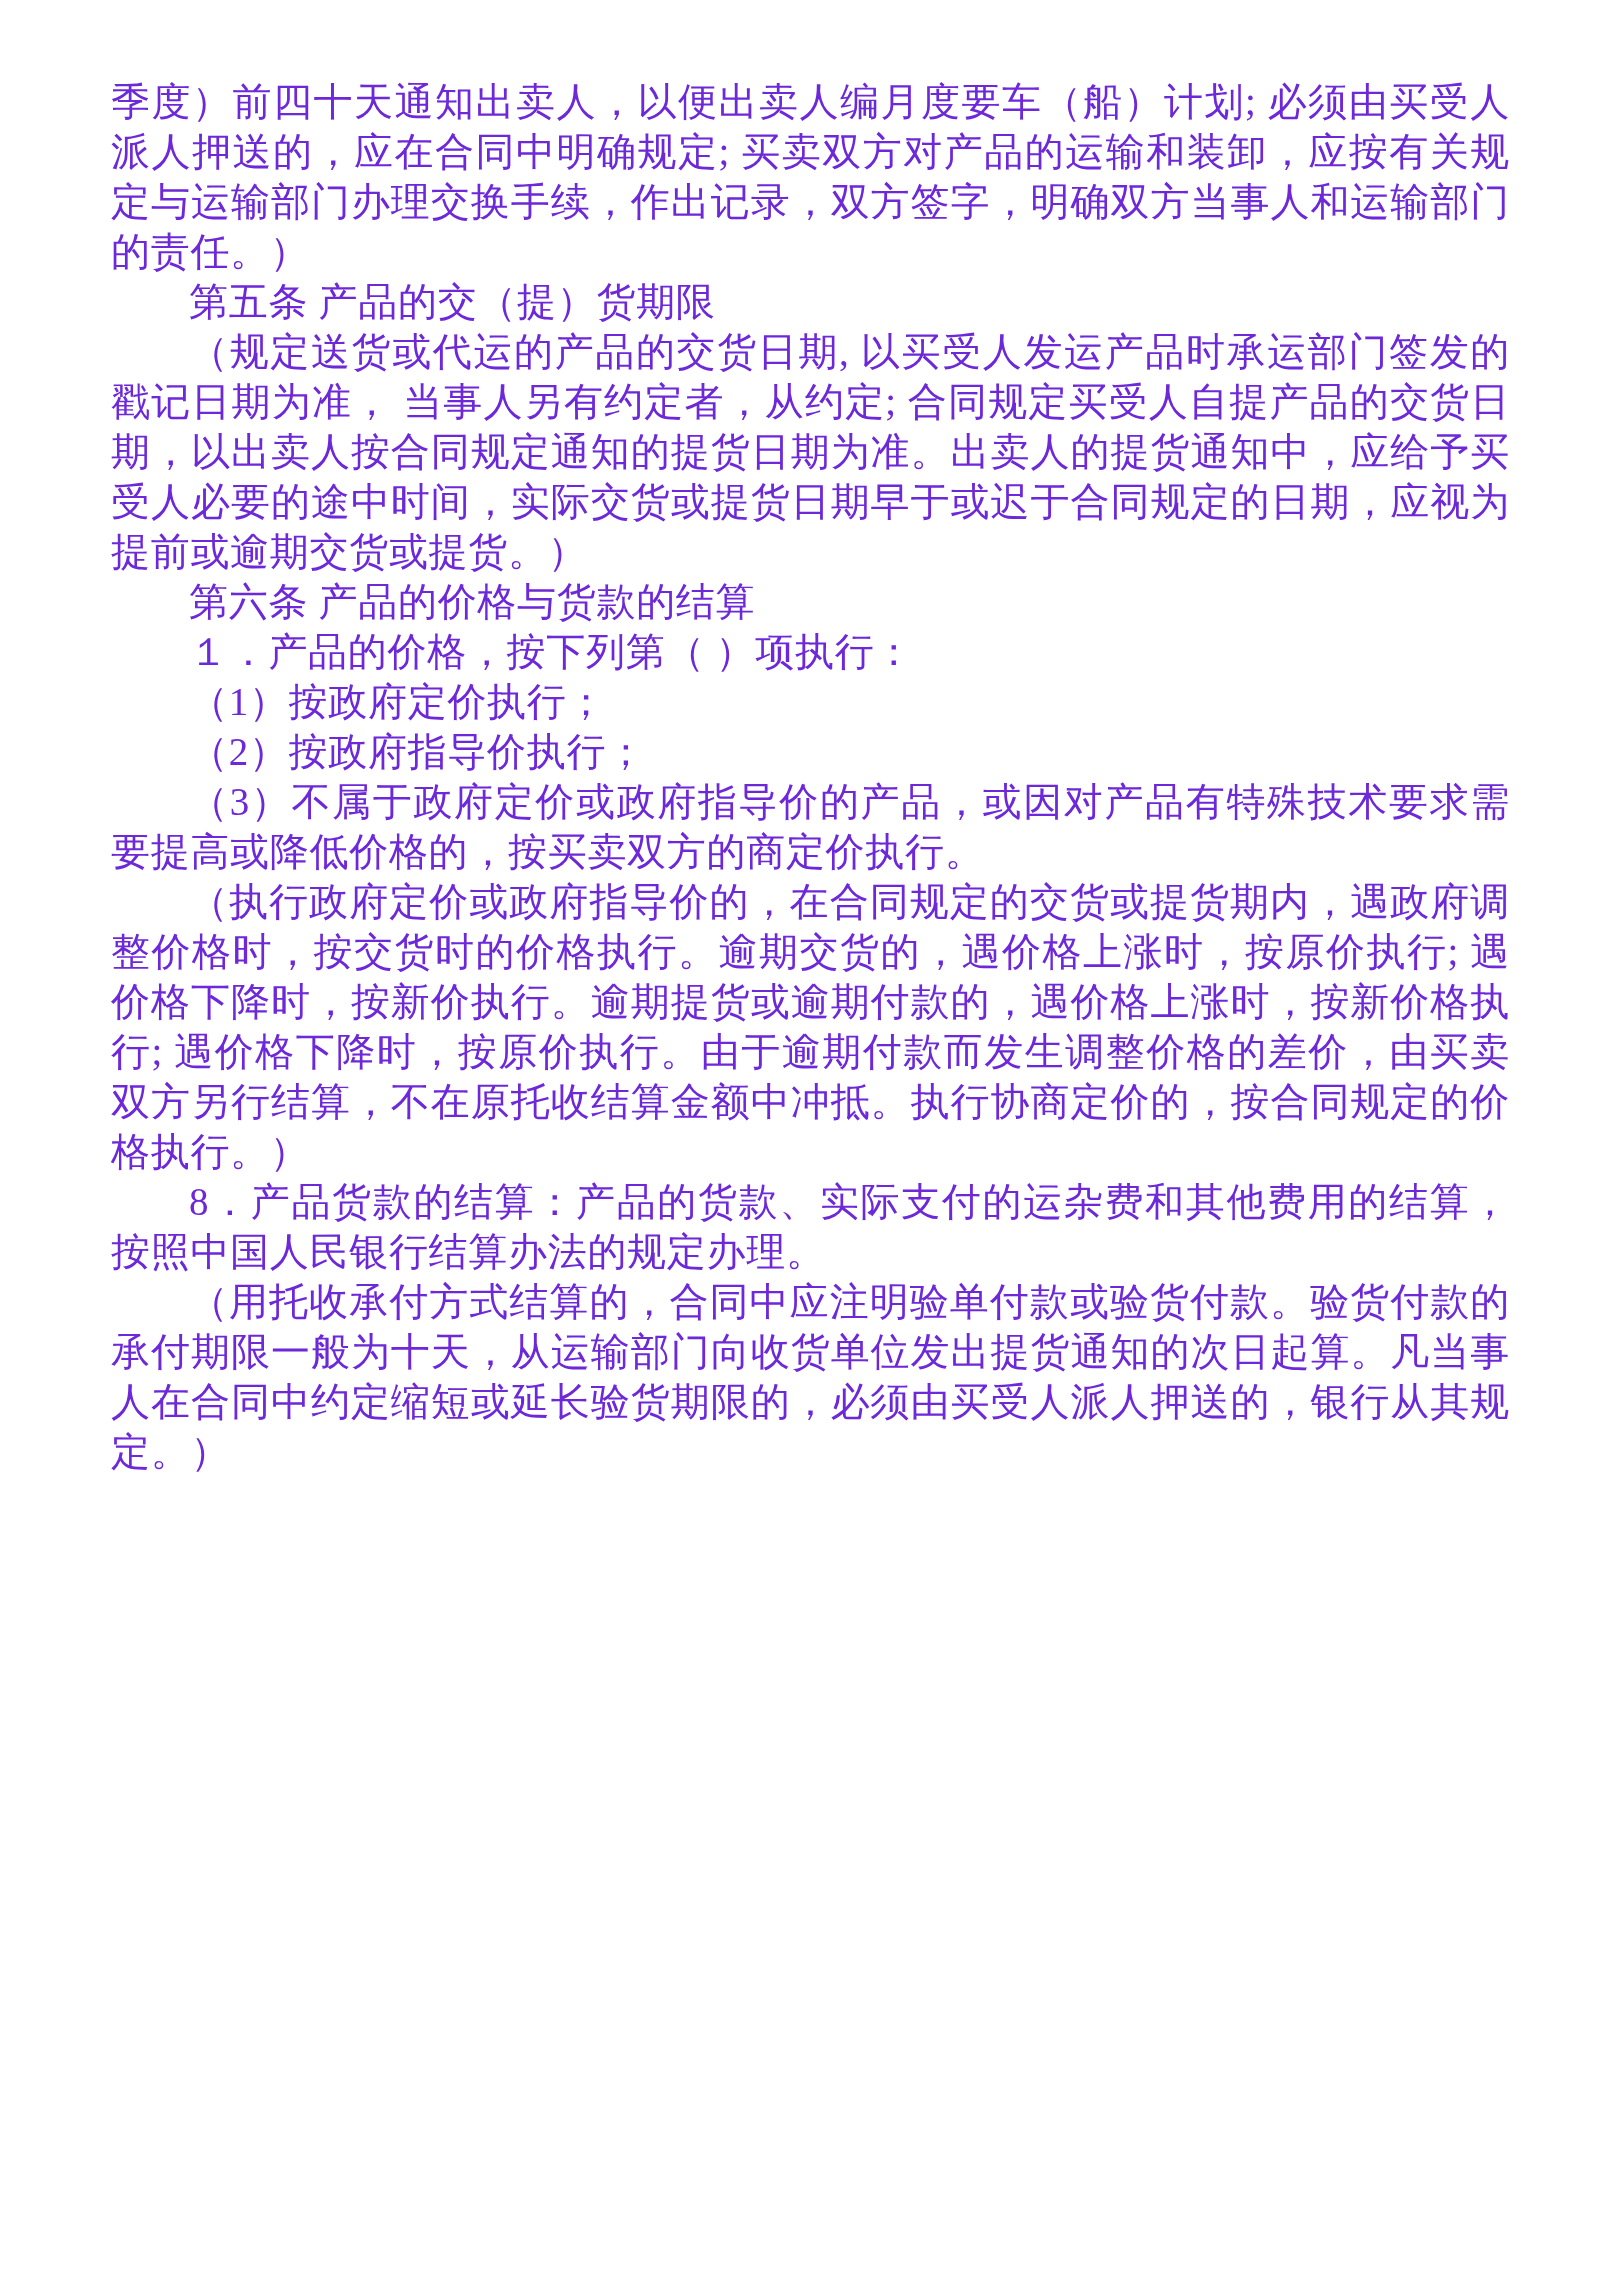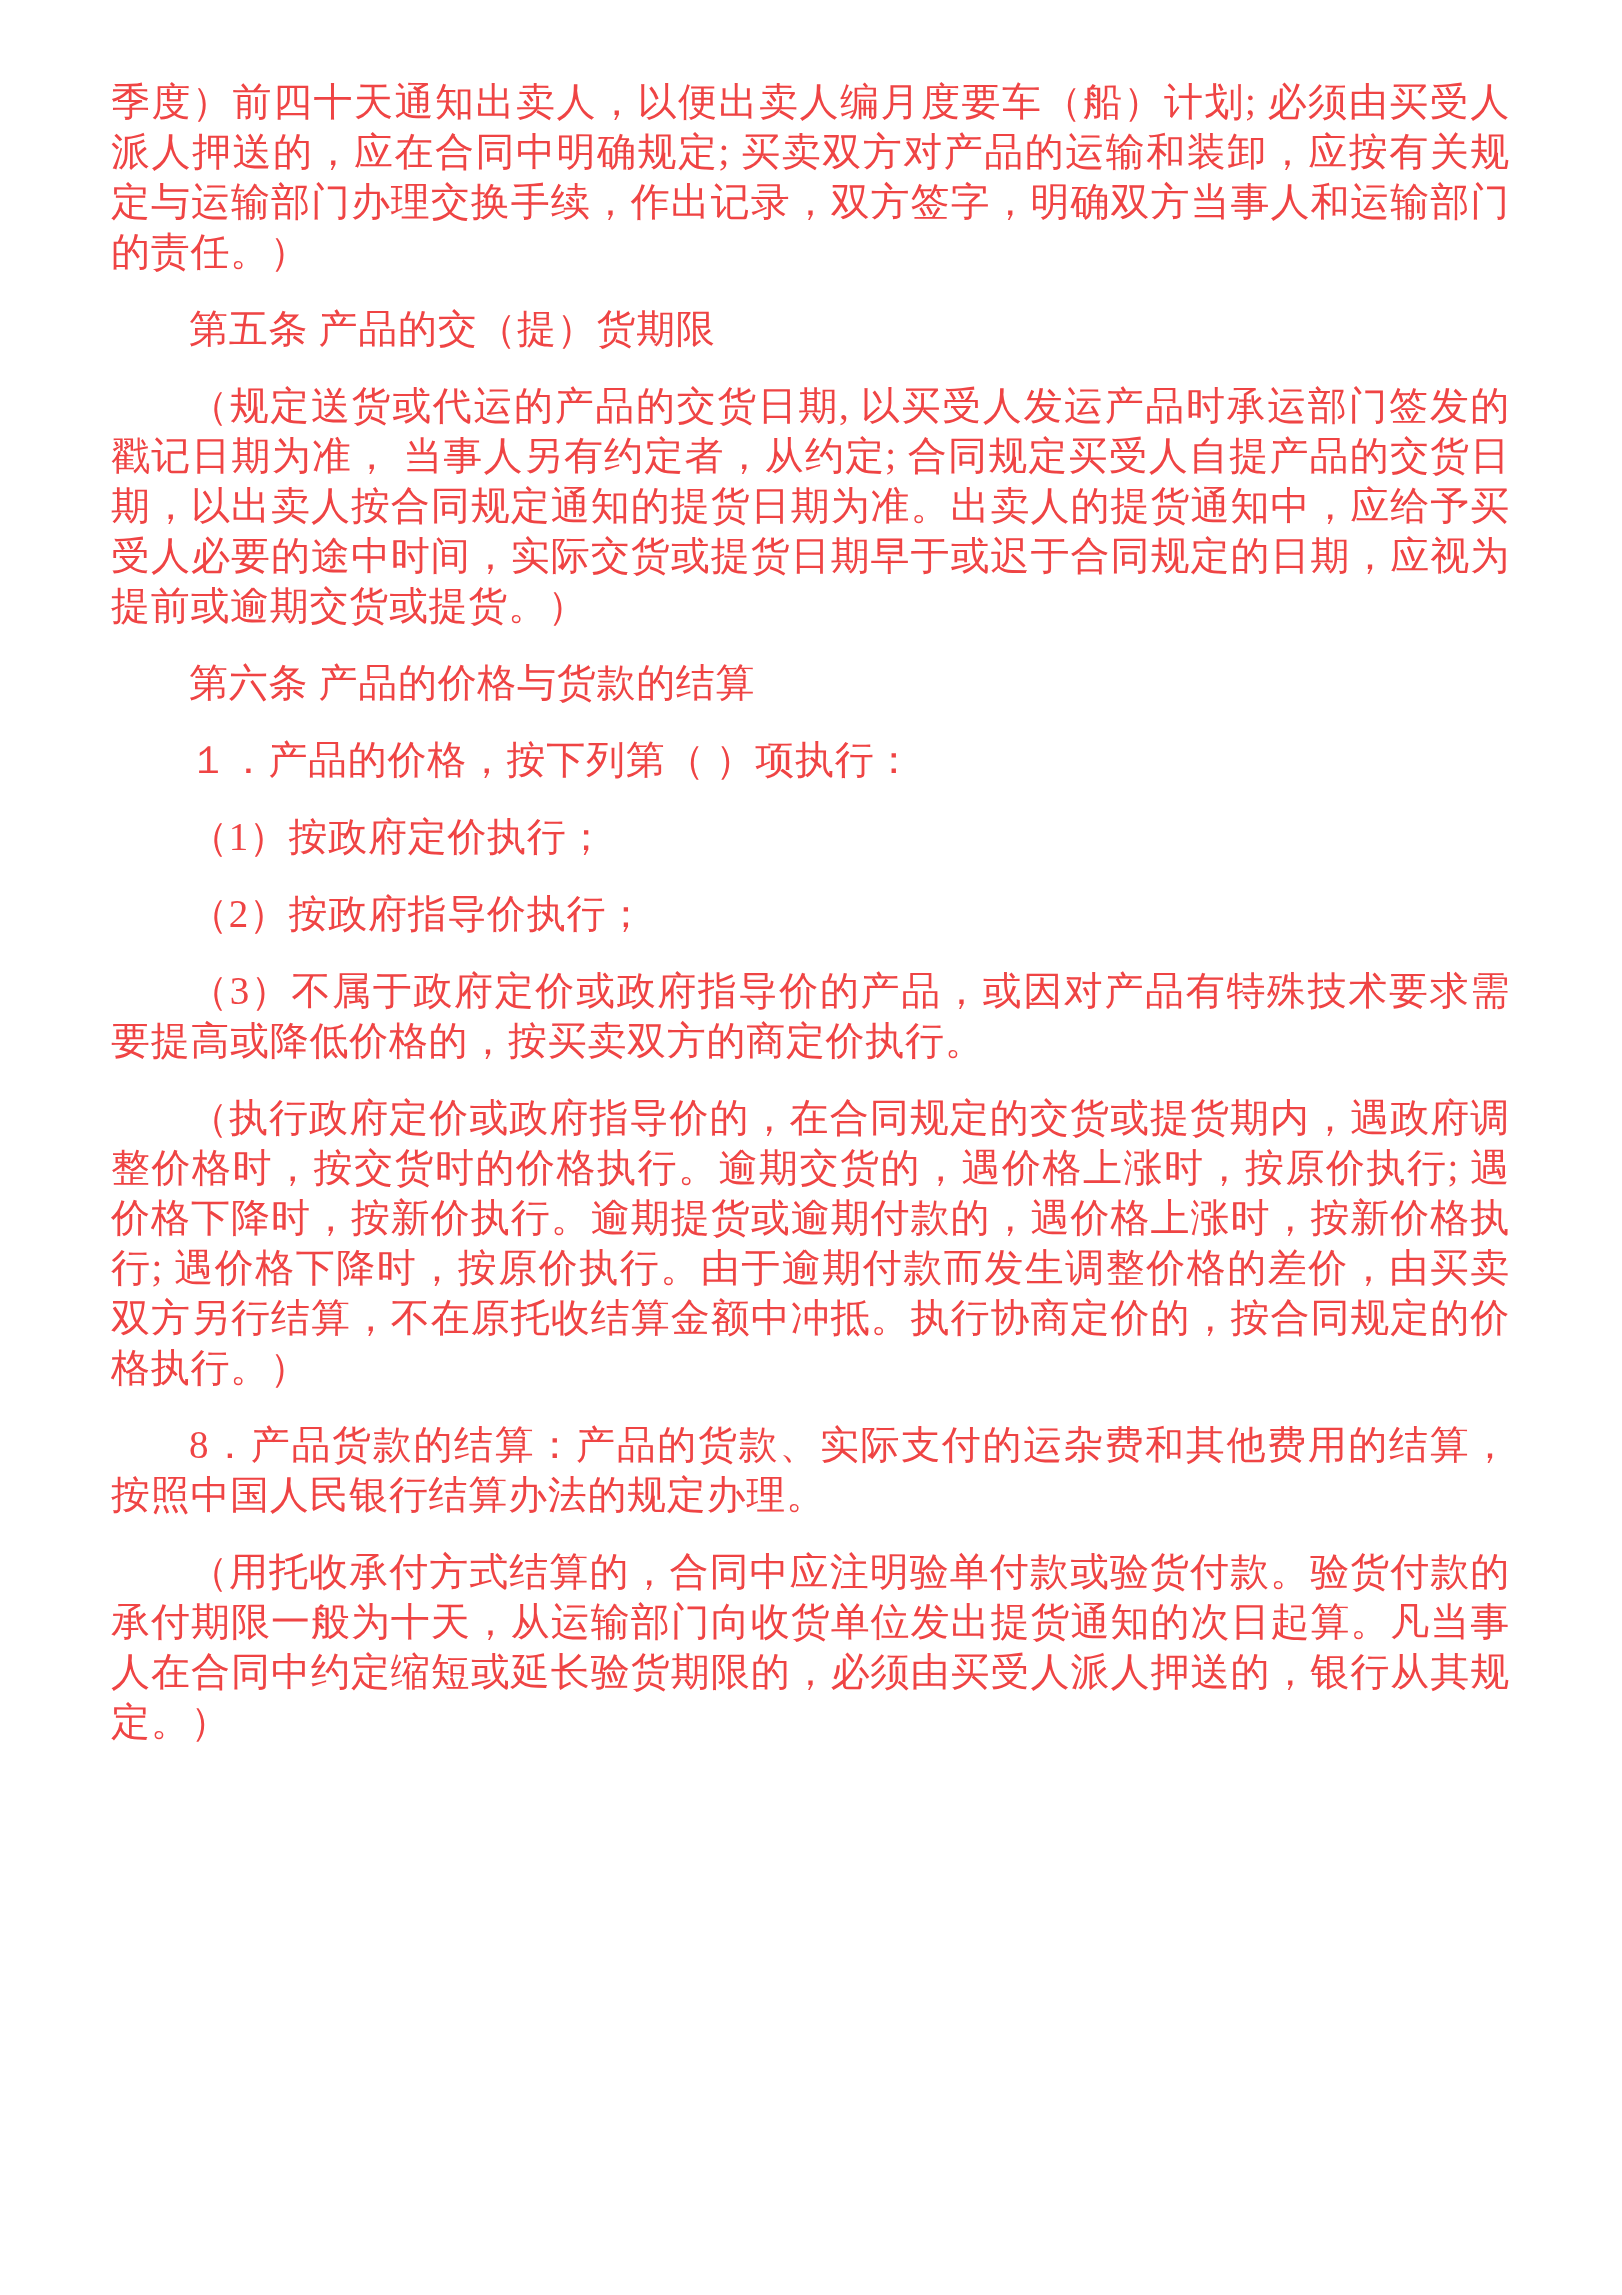--- a/index.html
+++ b/index.html
@@ -14,28 +14,27 @@
     background: #ffffff;
     box-sizing: border-box;
     padding: 77px 113px 0 111px;
     overflow: hidden;
   }
   .para {
     margin: 0;
     font-family: "Liberation Serif", "DejaVu Serif", serif;
     font-size: 39px;
     line-height: 50px;
-    color: #ef4444;
+    color: #6d28d9;
     text-align: justify;
     letter-spacing: 0.7px;
     word-break: break-all;
   }
   .para.indent {
     text-indent: 2em;
-    margin-top: 27px;
   }
 </style>
 </head>
 <body>
 
 <div class="page">
   <p class="para">季度）前四十天通知出卖人，以便出卖人编月度要车（船）计划; 必须由买受人派人押送的，应在合同中明确规定; 买卖双方对产品的运输和装卸，应按有关规定与运输部门办理交换手续，作出记录，双方签字，明确双方当事人和运输部门的责任。）</p>
   <p class="para indent">第五条 产品的交（提）货期限</p>
   <p class="para indent">（规定送货或代运的产品的交货日期, 以买受人发运产品时承运部门签发的戳记日期为准， 当事人另有约定者，从约定; 合同规定买受人自提产品的交货日期，以出卖人按合同规定通知的提货日期为准。出卖人的提货通知中，应给予买受人必要的途中时间，实际交货或提货日期早于或迟于合同规定的日期，应视为提前或逾期交货或提货。）</p>
   <p class="para indent">第六条 产品的价格与货款的结算</p>

